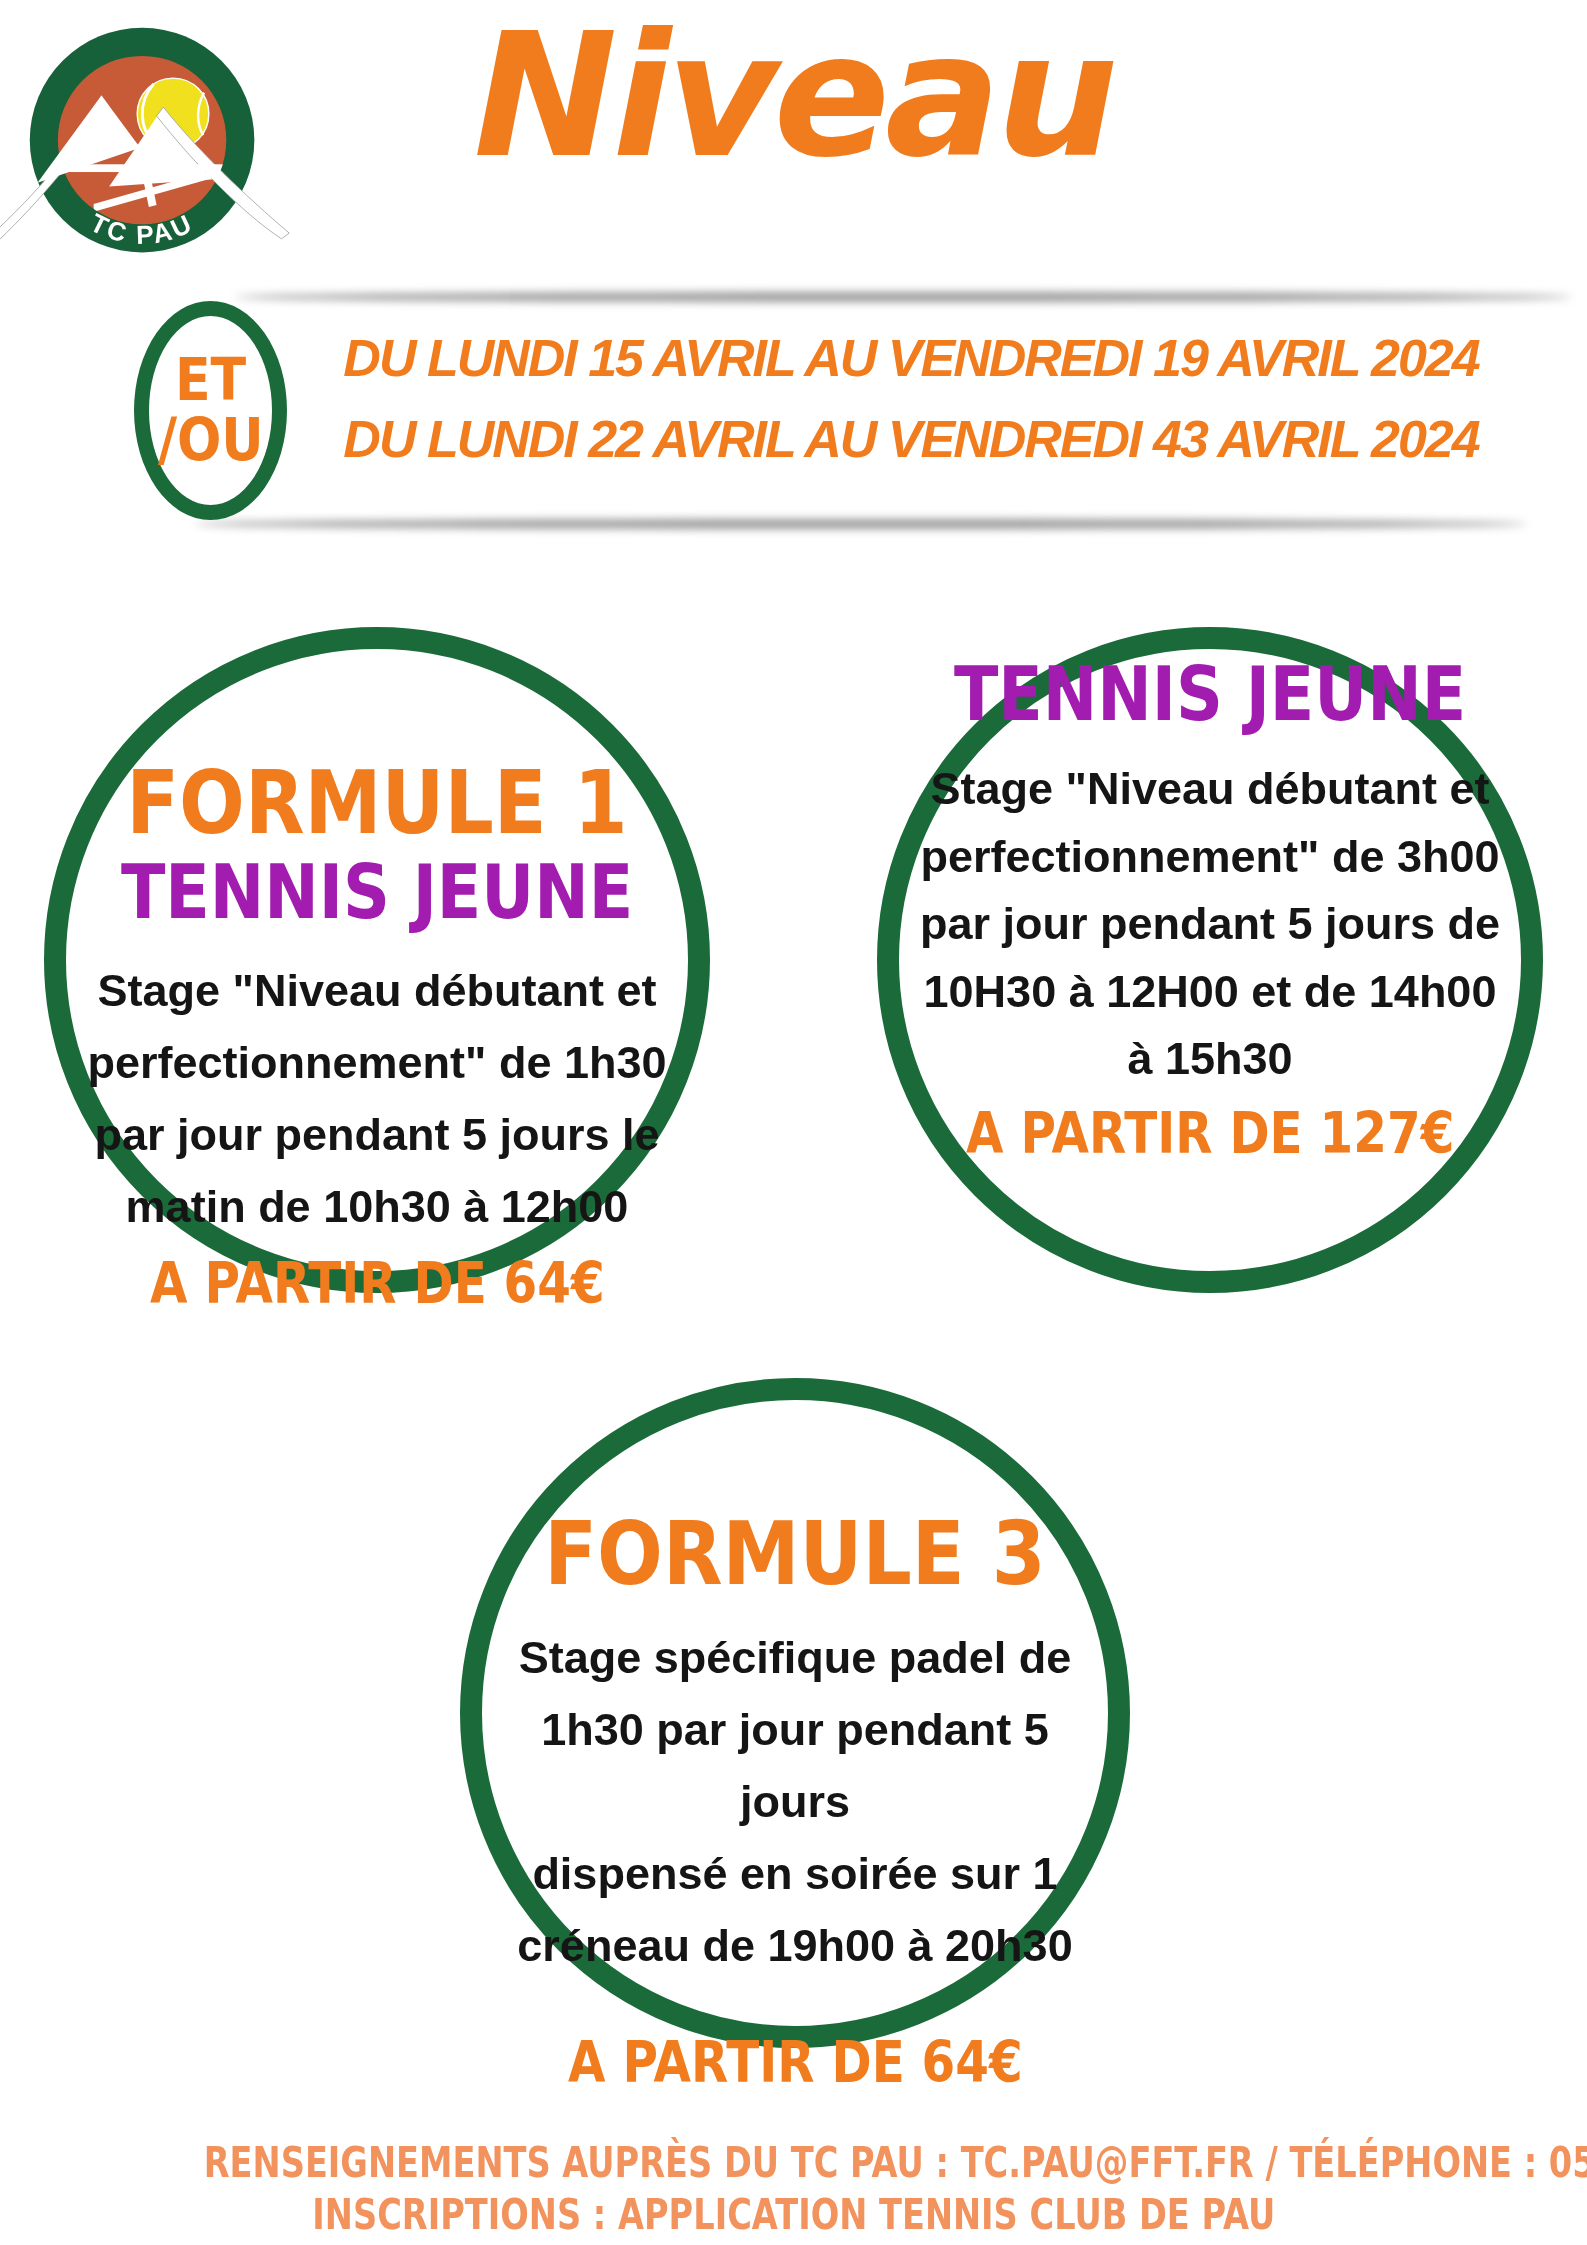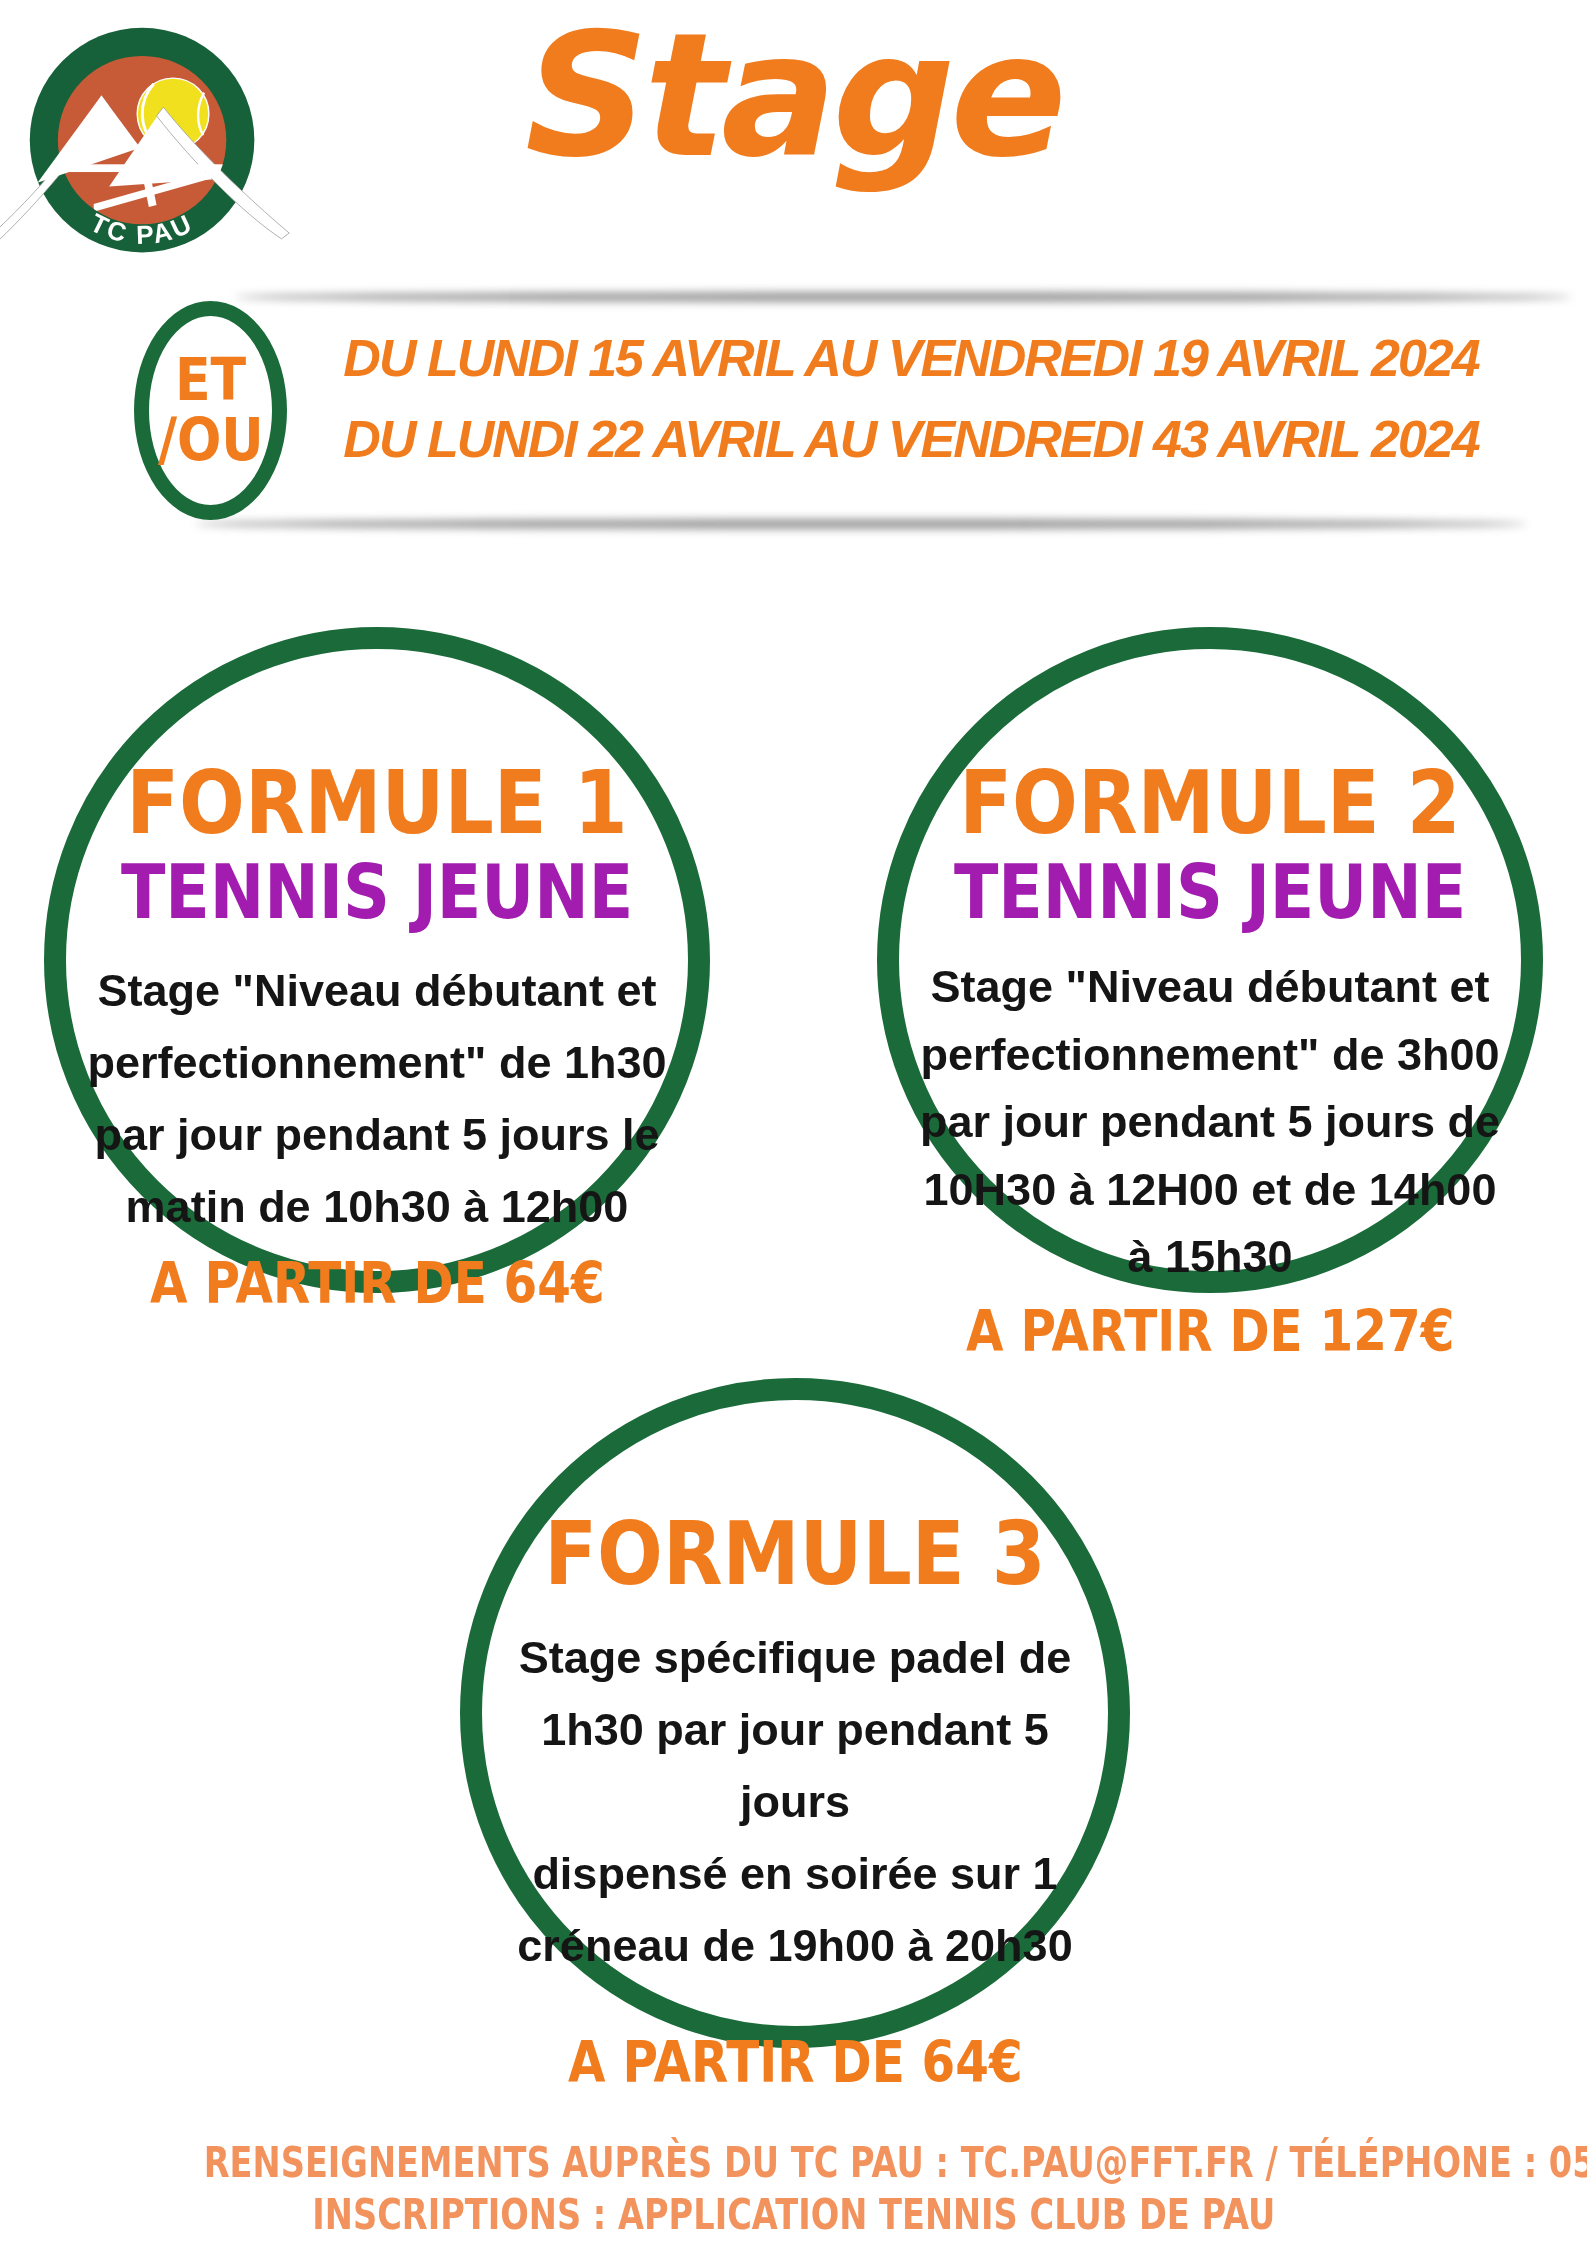--- a/index.html
+++ b/index.html
@@ -125,21 +125,21 @@
 
     <text fill="#ffffff" font-family="Liberation Sans, sans-serif" font-size="25" font-weight="bold" letter-spacing="2">
       <textPath href="#arcTop" startOffset="50%" text-anchor="middle">TENNIS CLUB DE PAU</textPath>
     </text>
     <text fill="#ffffff" font-family="Liberation Sans, sans-serif" font-size="27" font-weight="bold" letter-spacing="3">
       <textPath href="#arcBot" startOffset="50%" text-anchor="middle">TC PAU</textPath>
     </text>
   </g>
 </svg>
 
-<div class="abs poster-title">Stage</div>
+<div class="abs poster-title">Niveau</div>
 
 <div class="abs banner"></div>
 <div class="abs shadow-strip shadow-top"></div>
 <div class="abs shadow-strip shadow-bottom"></div>
 
 <div class="abs etou">
   <span>ET</span>
   <span>/OU</span>
 </div>
 
@@ -156,23 +156,20 @@
   <div class="formule-body">Stage "Niveau débutant et
 perfectionnement" de 1h30
 par jour pendant 5 jours le
 matin de 10h30 à 12h00</div>
   <div class="price">
     <span>A PARTIR DE 64€</span>
   </div>
 </div>
 
 <div class="abs circle circle-2">
-  <div class="formule-title">
-    <span>FORMULE 2</span>
-  </div>
   <div class="formule-sub">
     <span>TENNIS JEUNE</span>
   </div>
   <div class="formule-body">Stage "Niveau débutant et
 perfectionnement" de 3h00
 par jour pendant 5 jours de
 10H30 à 12H00 et de 14h00
 à 15h30</div>
   <div class="price">
     <span>A PARTIR DE 127€</span>

